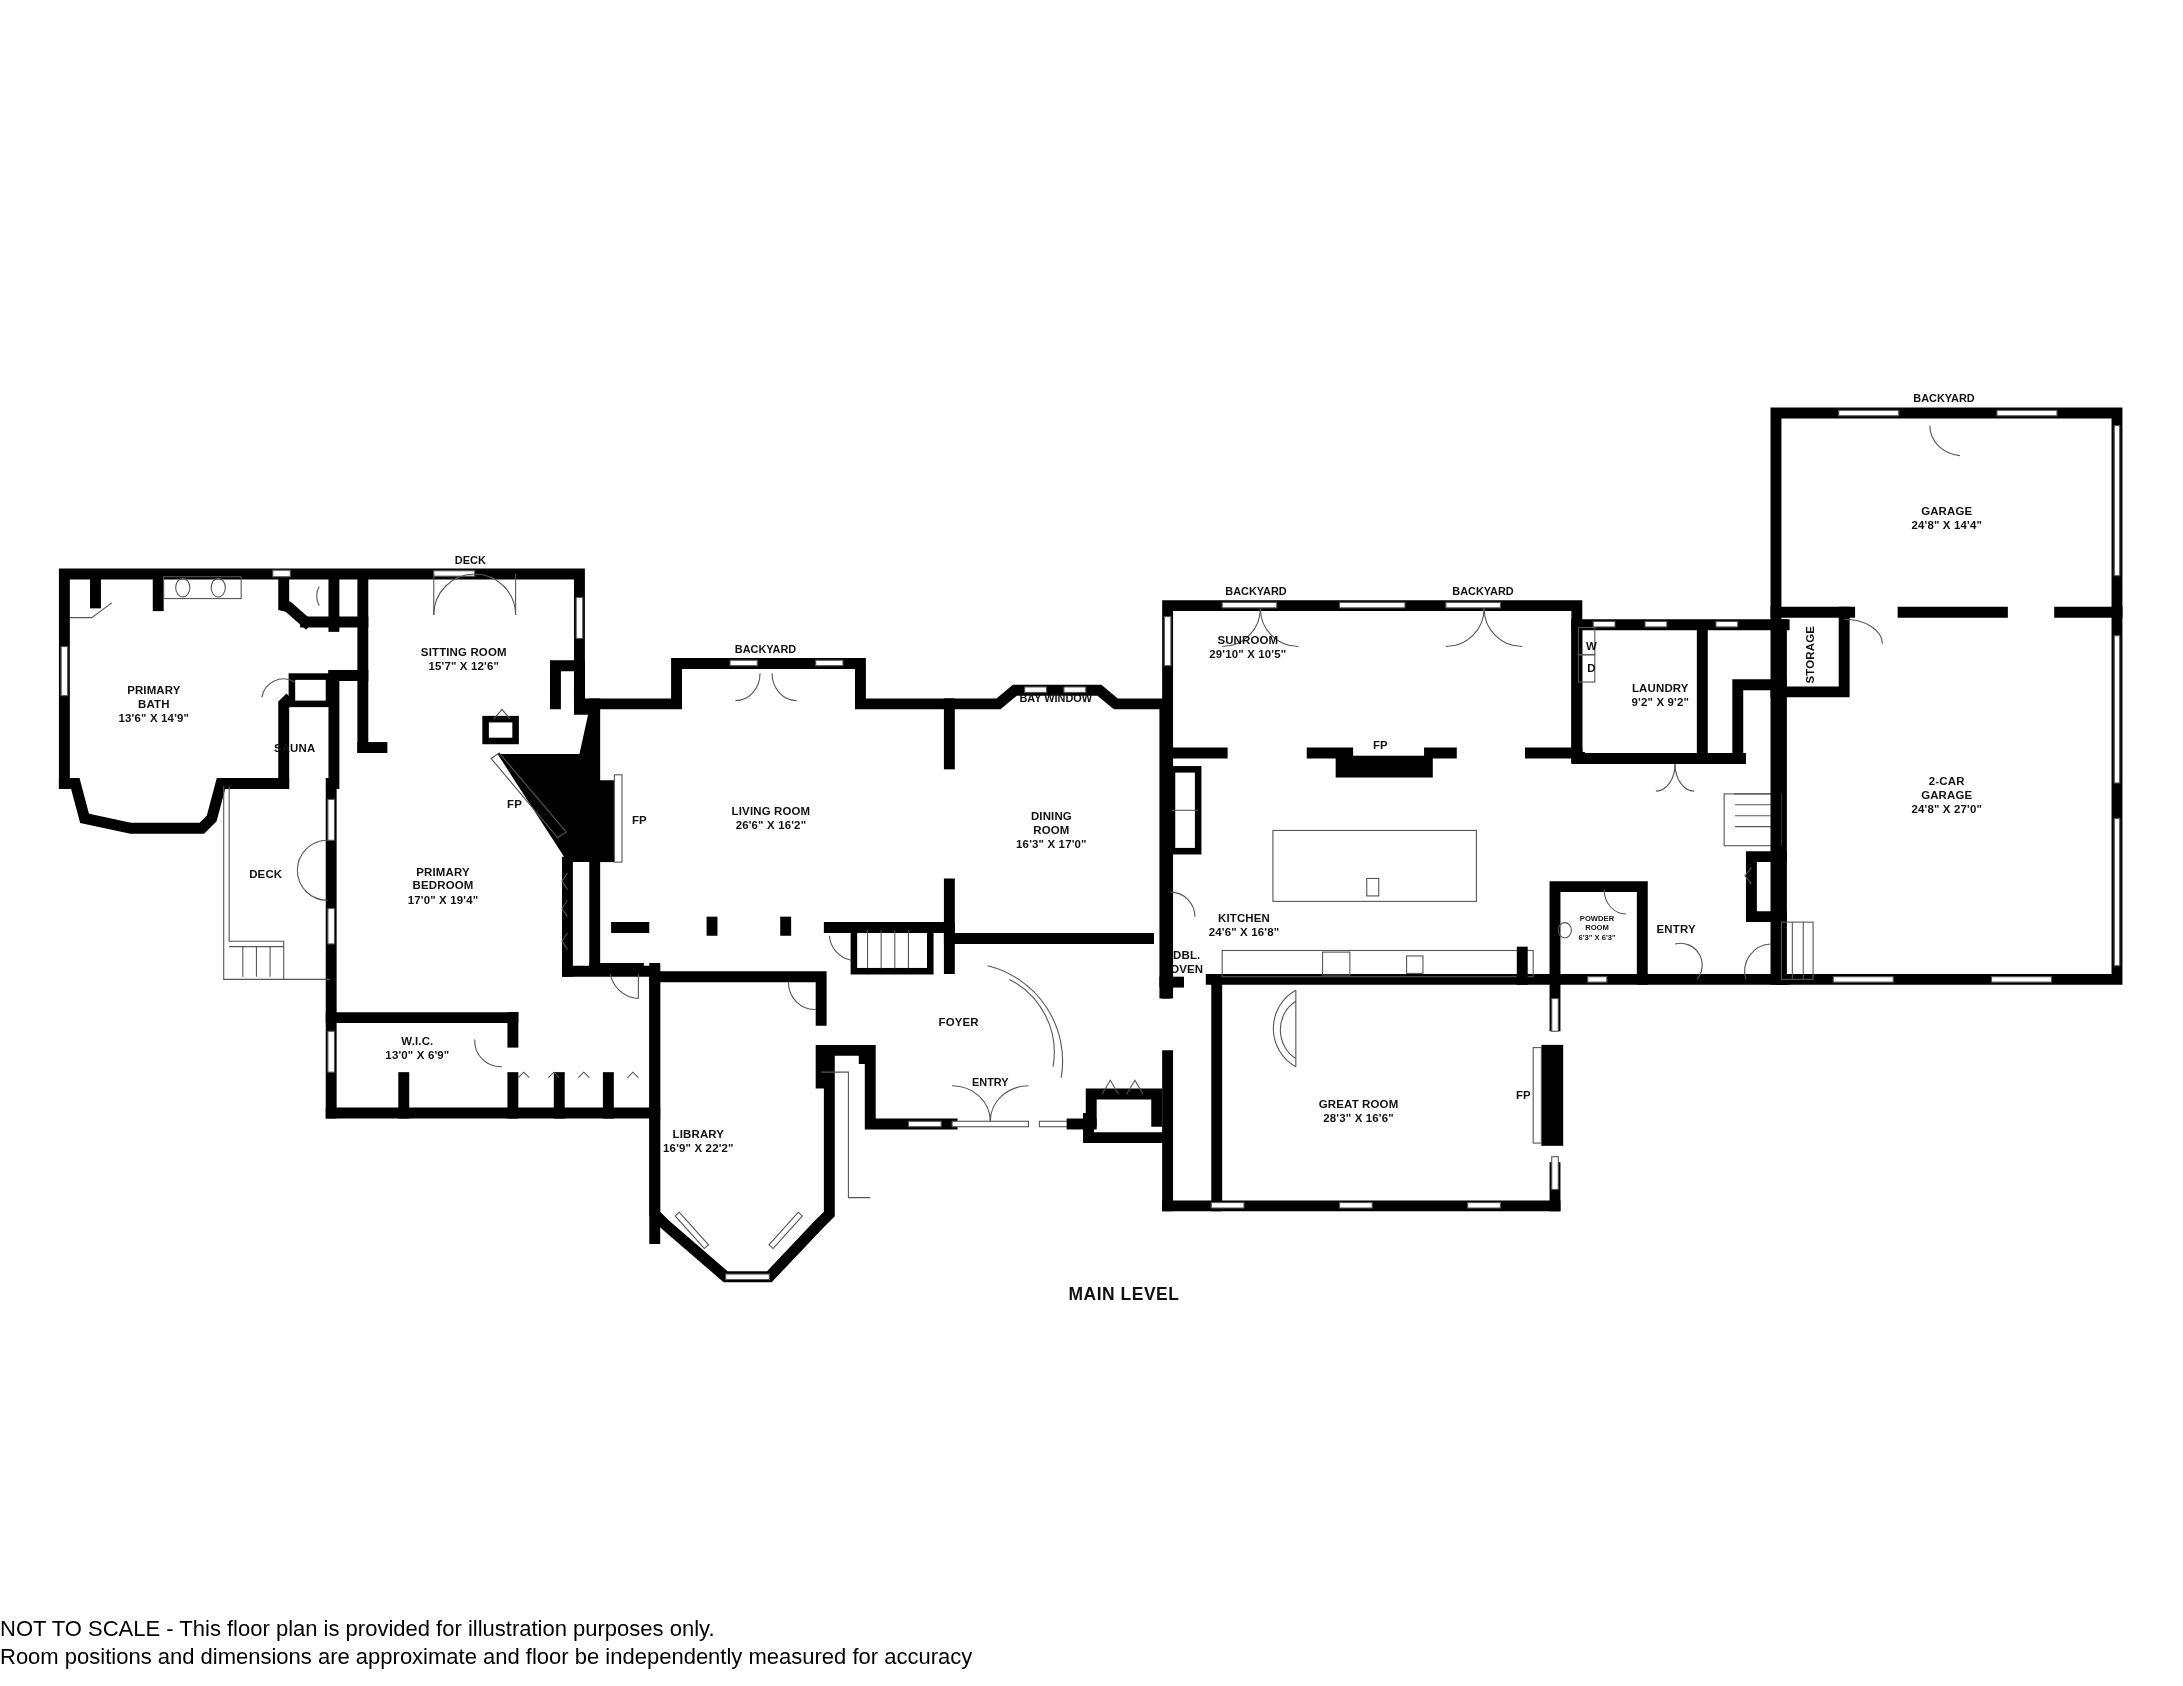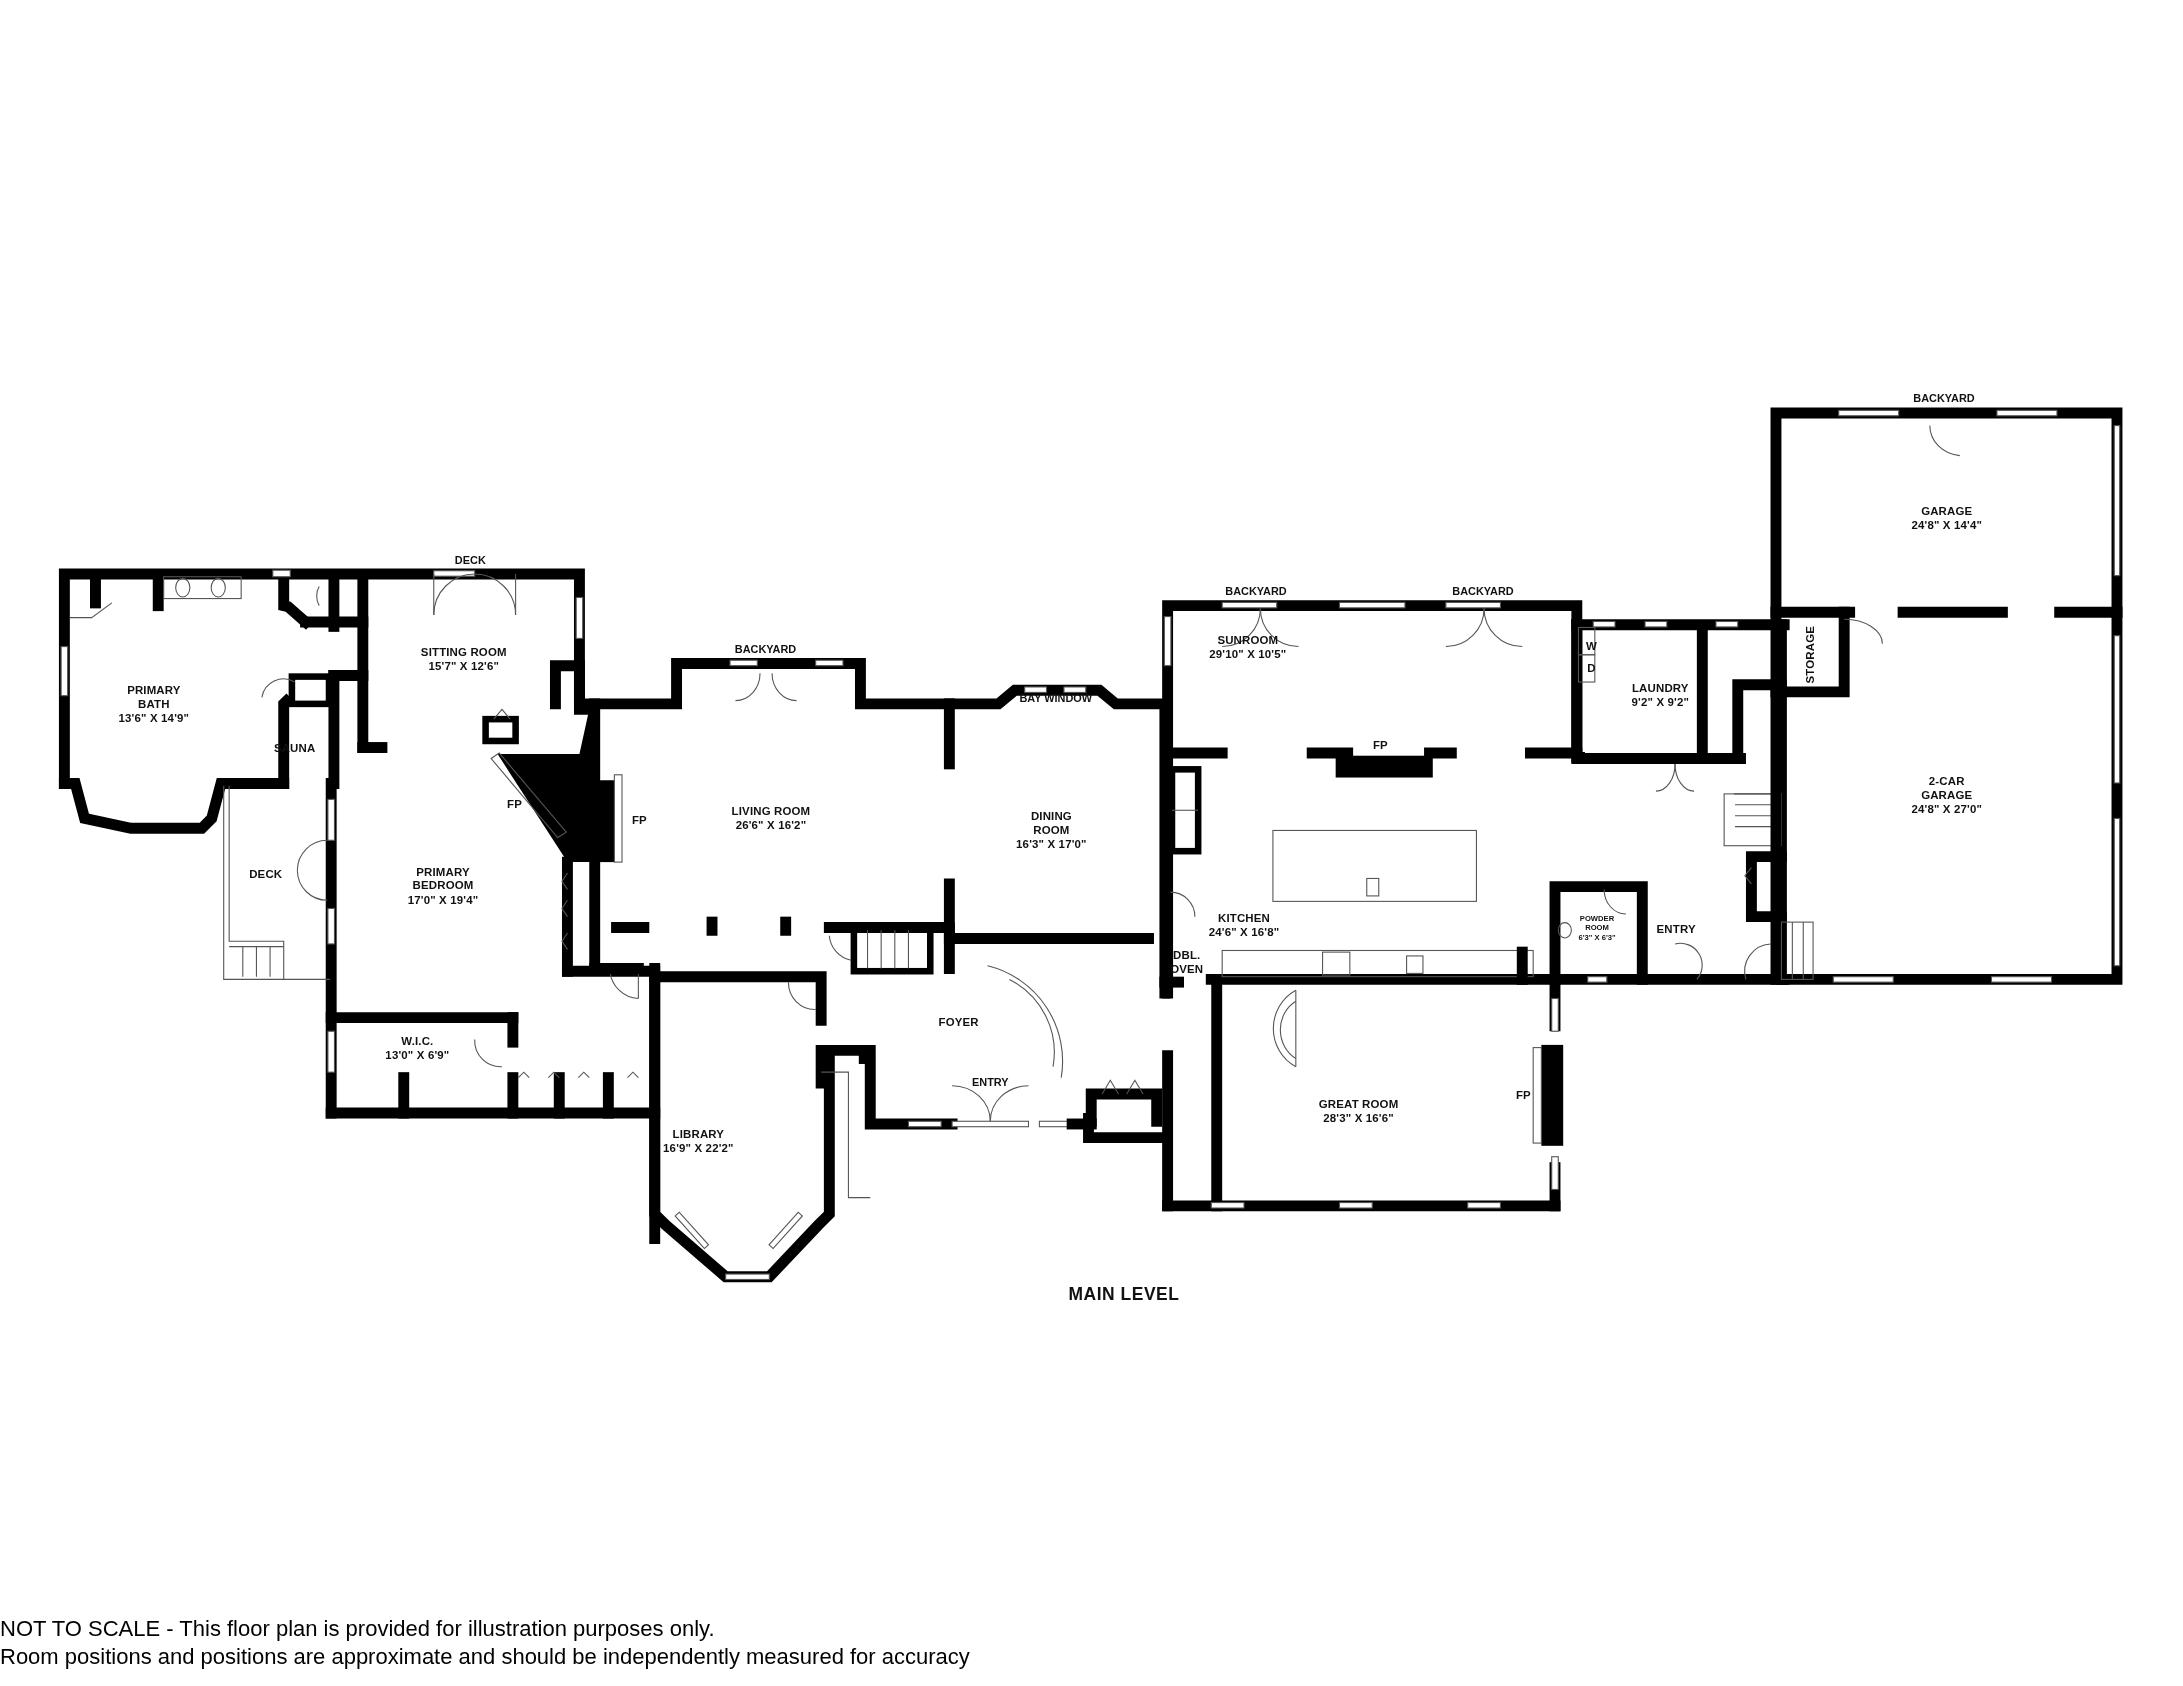--- a/index.html
+++ b/index.html
@@ -343,14 +343,14 @@
     <text class="ext-label" x="2302" y="1090">BACKYARD</text>
     <text class="ext-label" x="2718" y="1090">BACKYARD</text>
     <text class="ext-label" x="3563" y="737">BACKYARD</text>
     <text class="ext-label" x="1815" y="1990">ENTRY</text>
   </g>
 
   <text class="level-label" x="2060" y="2382">MAIN LEVEL</text>
 </svg>
 
 <div class="disclaimer d1">NOT TO SCALE - This floor plan is provided for illustration purposes only.</div>
-<div class="disclaimer d2">Room positions and positions are approximate and should be independently measured for accuracy</div>
+<div class="disclaimer d2">Room positions and dimensions are approximate and floor be independently measured for accuracy</div>
 
 
 </body></html>

